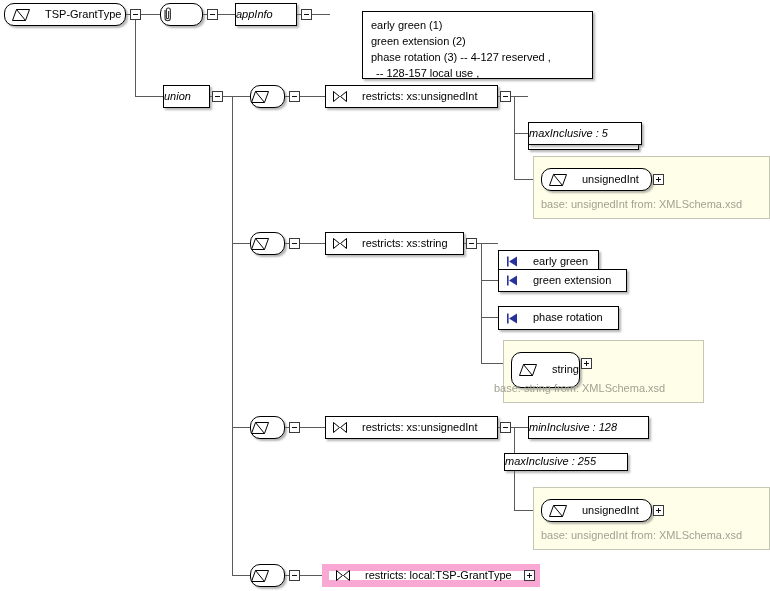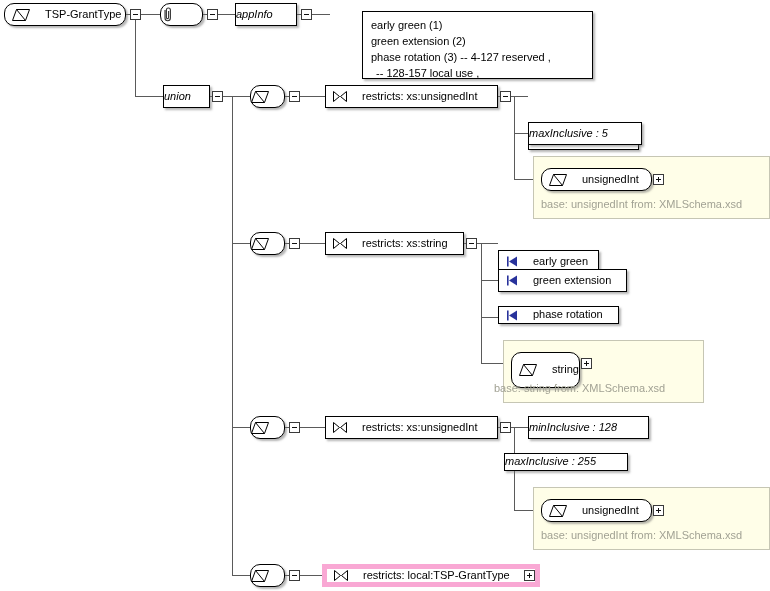--- a/index.html
+++ b/index.html
@@ -26,21 +26,21 @@
   .conn{
     position:absolute;width:11px;height:11px;background:#fff;border:1px solid #3a3a3a;
     box-sizing:border-box;z-index:3;cursor:pointer;
   }
   .conn::before{content:"";position:absolute;left:2px;right:2px;top:50%;height:1px;margin-top:-1px;background:#111;}
   .conn.plus::after{content:"";position:absolute;top:2px;bottom:2px;left:50%;width:1px;margin-left:-1px;background:#111;}
   .group{
     position:absolute;background:#fffee8;border:1px solid #c6c6b4;box-sizing:border-box;z-index:1;
   }
   .caption{position:absolute;left:8px;bottom:6px;color:#a2a294;z-index:2;white-space:nowrap;}
-  .selected{border:5px solid #f9a8d4;box-shadow:none;}
+  .selected{border:7px solid #f9a8d4;box-shadow:none;}
   svg{display:block;}
 </style>
 </head>
 <body>
 
 <div class="canvas">
 
   <svg class="lines" width="770" height="591">
     <g stroke="#5a5a5a" stroke-width="1" shape-rendering="crispEdges" fill="none">
 
@@ -213,21 +213,21 @@
   </div>
   <div class="node pad" style="left:498px;top:269px;width:129px;height:23px;">
     <span>
         <svg width="12" height="11" viewBox="0 0 12 11">
           <rect x="1" y="0.5" width="1.6" height="10" fill="#28329b"></rect>
           <polygon points="11,0.5 11,10.5 3,5.5" fill="#28329b"></polygon>
         </svg>
       </span>
     <span class="lbl">green extension</span>
   </div>
-  <div class="node pad" style="left:498px;top:306px;width:121px;height:18px;">
+  <div class="node pad" style="left:498px;top:306px;width:121px;height:24px;">
     <span>
         <svg width="12" height="11" viewBox="0 0 12 11">
           <rect x="1" y="0.5" width="1.6" height="10" fill="#28329b"></rect>
           <polygon points="11,0.5 11,10.5 3,5.5" fill="#28329b"></polygon>
         </svg>
       </span>
     <span class="lbl">phase rotation</span>
   </div>
 
   <div class="group" style="left:503px;top:340px;width:201px;height:63px;"></div>

